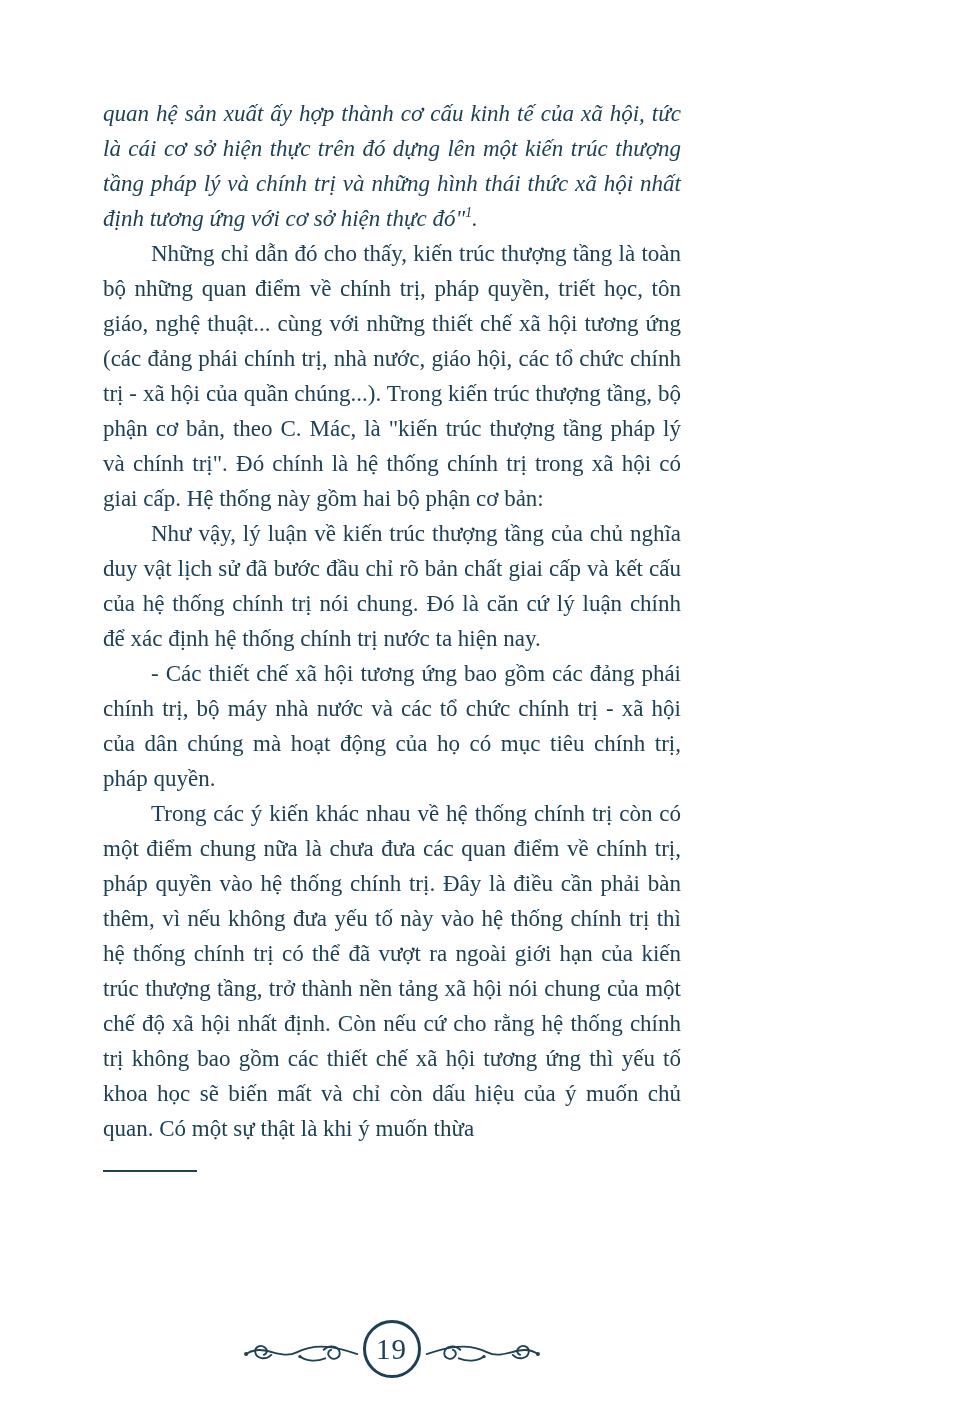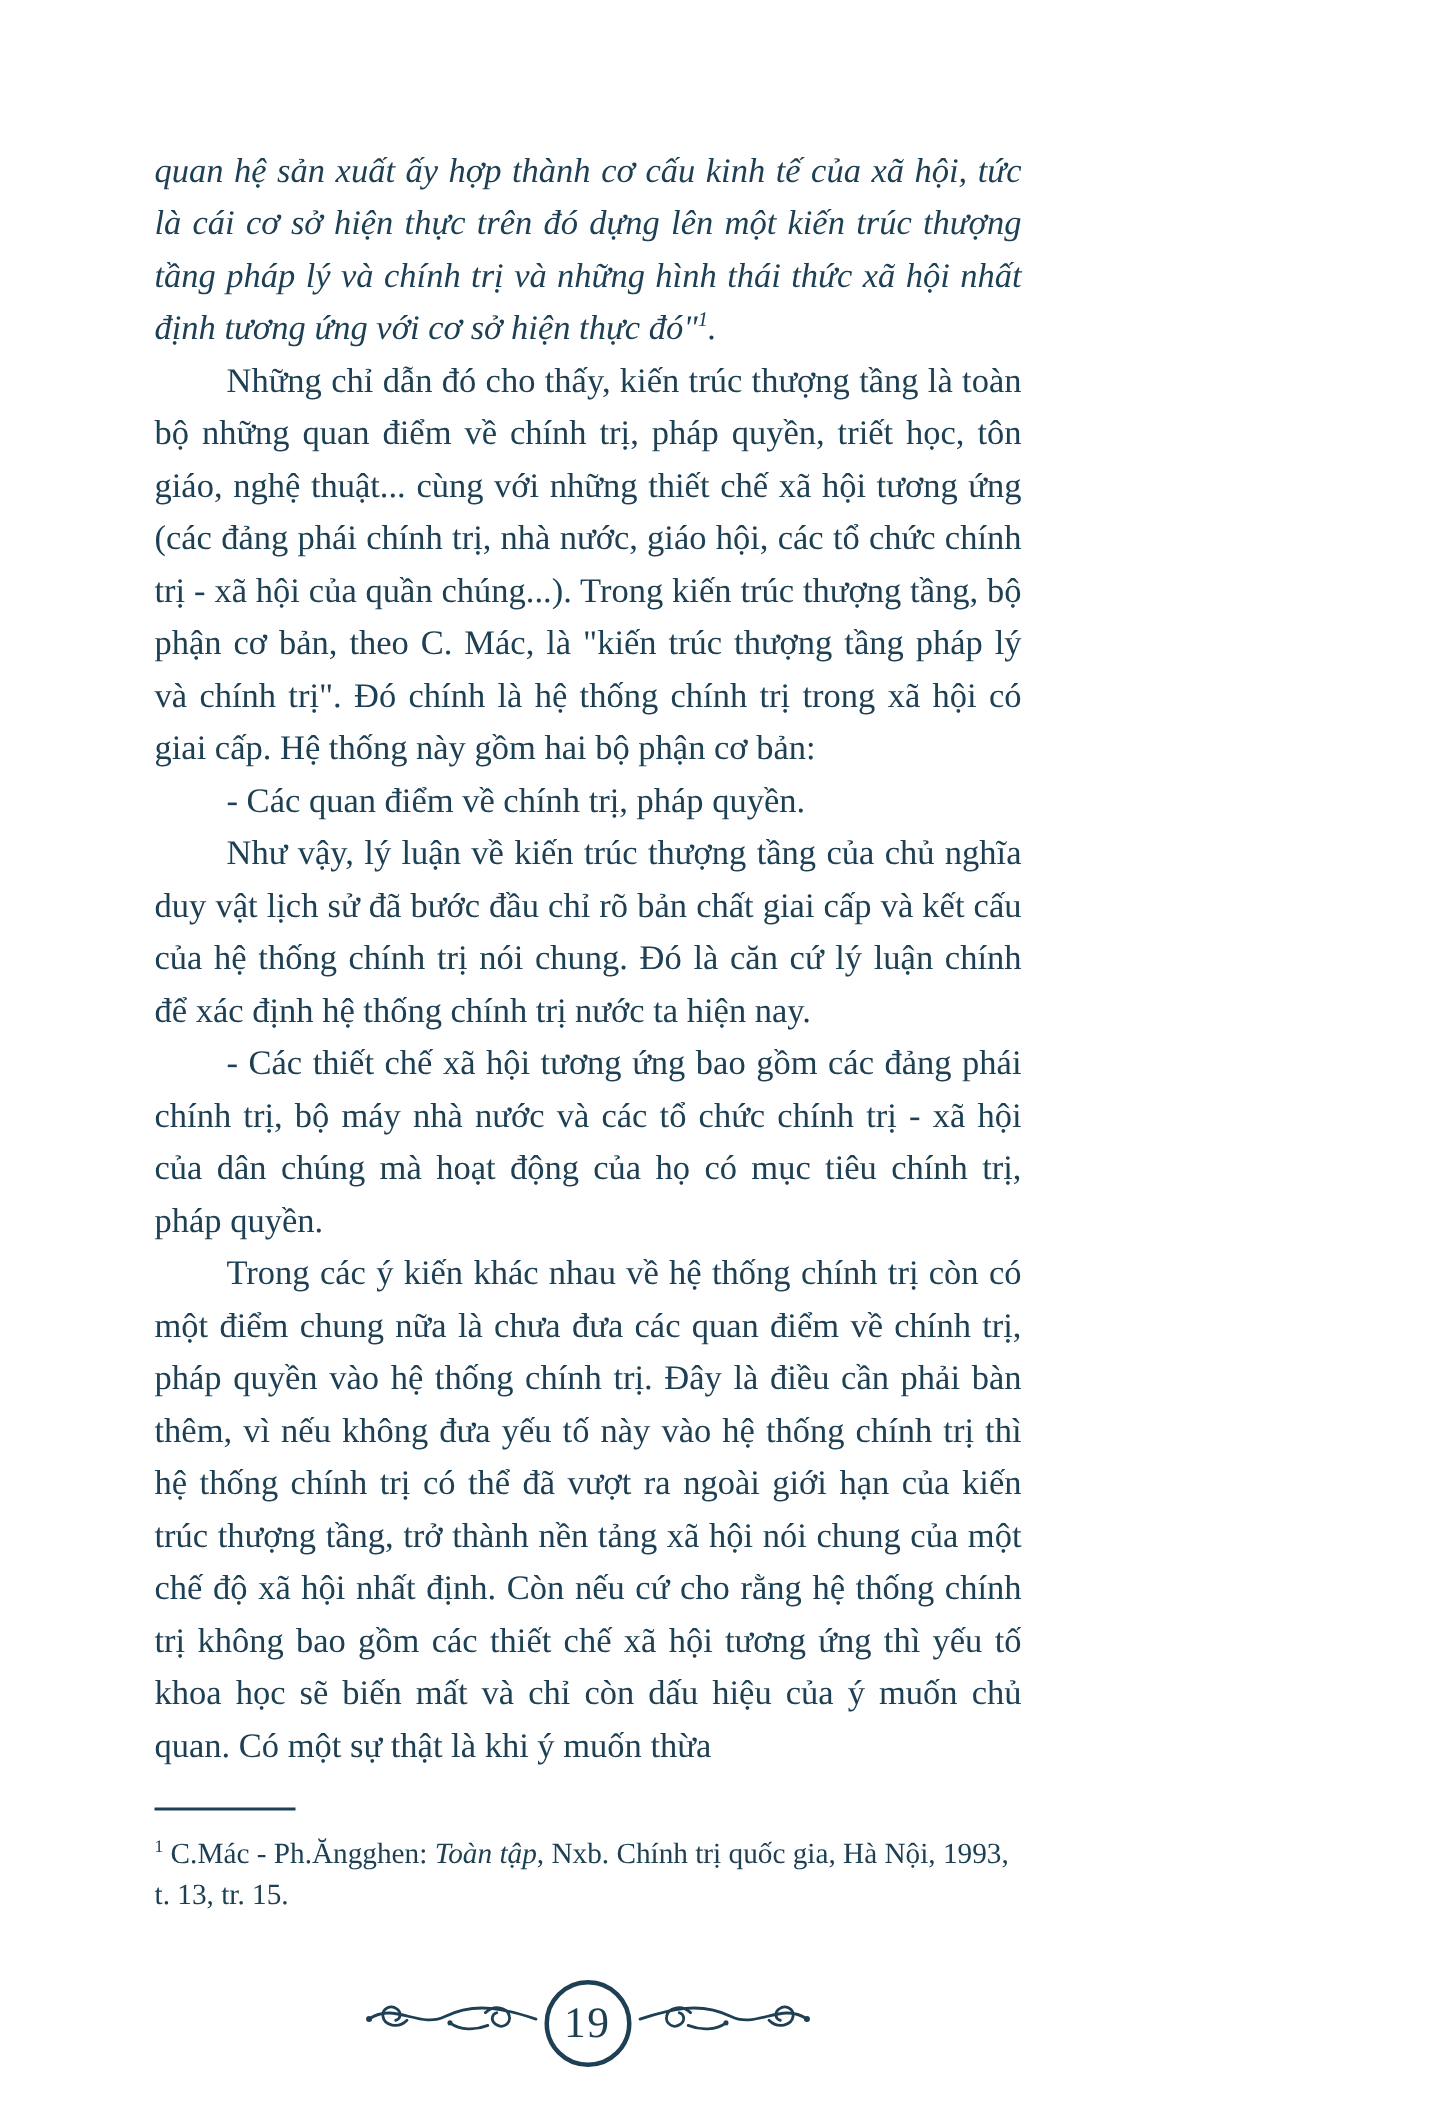--- a/index.html
+++ b/index.html
@@ -40,20 +40,21 @@
   .footnote {
     font-size: 19.5px !important;
     line-height: 27px !important;
     text-align: left !important;
   }
   .ornament {
     position: absolute;
     left: 0; right: 0;
     bottom: 40px;
     display: flex;
+    align-items: center;
     justify-content: center;
     gap: 4px;
     color: var(--ink);
   }
   .flourish { width: 118px; height: 42px; display: block; }
   .flip { transform: scaleX(-1); }
   .page-badge {
     width: 58px;
     height: 58px;
     border: 3px solid var(--ink);
@@ -68,28 +69,26 @@
 </style>
 </head>
 <body>
 
 <div class="page">
   <main class="content">
 
     <p class="quote"><em>quan hệ sản xuất ấy hợp thành cơ cấu kinh tế của xã hội, tức là cái cơ sở hiện thực trên đó dựng lên một kiến trúc thượng tầng pháp lý và chính trị và những hình thái thức xã hội nhất định tương ứng với cơ sở hiện thực đó"</em><sup class="fnref">1</sup><span>.</span></p>
 
     <p class="para">Những chỉ dẫn đó cho thấy, kiến trúc thượng tầng là toàn bộ những quan điểm về chính trị, pháp quyền, triết học, tôn giáo, nghệ thuật... cùng với những thiết chế xã hội tương ứng (các đảng phái chính trị, nhà nước, giáo hội, các tổ chức chính trị - xã hội của quần chúng...). Trong kiến trúc thượng tầng, bộ phận cơ bản, theo C. Mác, là "kiến trúc thượng tầng pháp lý và chính trị". Đó chính là hệ thống chính trị trong xã hội có giai cấp. Hệ thống này gồm hai bộ phận cơ bản:</p>
-    <p class="para">- Các quan điểm về chính trị, pháp quyền.</p>
     <p class="para">Như vậy, lý luận về kiến trúc thượng tầng của chủ nghĩa duy vật lịch sử đã bước đầu chỉ rõ bản chất giai cấp và kết cấu của hệ thống chính trị nói chung. Đó là căn cứ lý luận chính để xác định hệ thống chính trị nước ta hiện nay.</p>
     <p class="para">- Các thiết chế xã hội tương ứng bao gồm các đảng phái chính trị, bộ máy nhà nước và các tổ chức chính trị - xã hội của dân chúng mà hoạt động của họ có mục tiêu chính trị, pháp quyền.</p>
     <p class="para">Trong các ý kiến khác nhau về hệ thống chính trị còn có một điểm chung nữa là chưa đưa các quan điểm về chính trị, pháp quyền vào hệ thống chính trị. Đây là điều cần phải bàn thêm, vì nếu không đưa yếu tố này vào hệ thống chính trị thì hệ thống chính trị có thể đã vượt ra ngoài giới hạn của kiến trúc thượng tầng, trở thành nền tảng xã hội nói chung của một chế độ xã hội nhất định. Còn nếu cứ cho rằng hệ thống chính trị không bao gồm các thiết chế xã hội tương ứng thì yếu tố khoa học sẽ biến mất và chỉ còn dấu hiệu của ý muốn chủ quan. Có một sự thật là khi ý muốn thừa</p>
 
     <div class="fn-sep"></div>
 
-    <p class="footnote"><sup class="fnref">1</sup> <span>C.Mác - Ph.Ăngghen: </span><em>Toàn tập</em><span>, Nxb. Chính trị quốc gia, Hà Nội, 1993, t. 13, tr. 15.</span></p>
 
   </main>
 
   <footer class="ornament">
     <svg class="flourish" viewBox="0 0 140 42" aria-hidden="true">
       <g fill="none" stroke="currentColor" stroke-width="2.2" stroke-linecap="round">
         <path d="M6,27 C26,13 46,35 66,25 C90,13 114,19 138,27"></path>
         <path d="M36,28 c-7,7 -18,4 -19,-3 c-1,-6 6,-10 11,-6 c4,3 3,8 -1,9"></path>
         <path d="M98,22 c7,-7 18,-4 19,3 c1,6 -6,10 -11,6 c-4,-3 -3,-8 1,-9"></path>
         <path d="M70,30 c8,6 20,6 30,2"></path>

